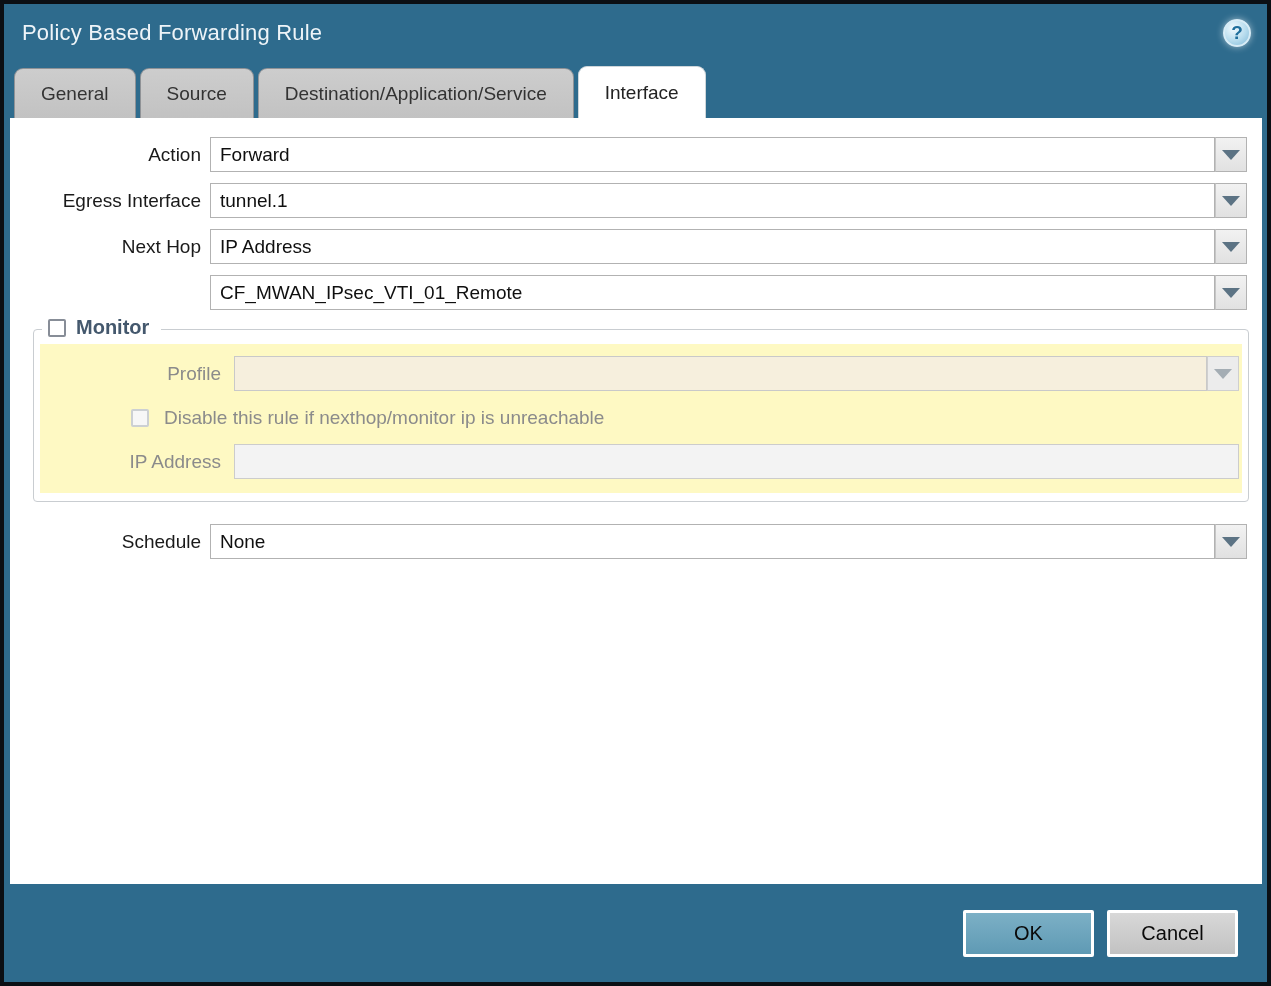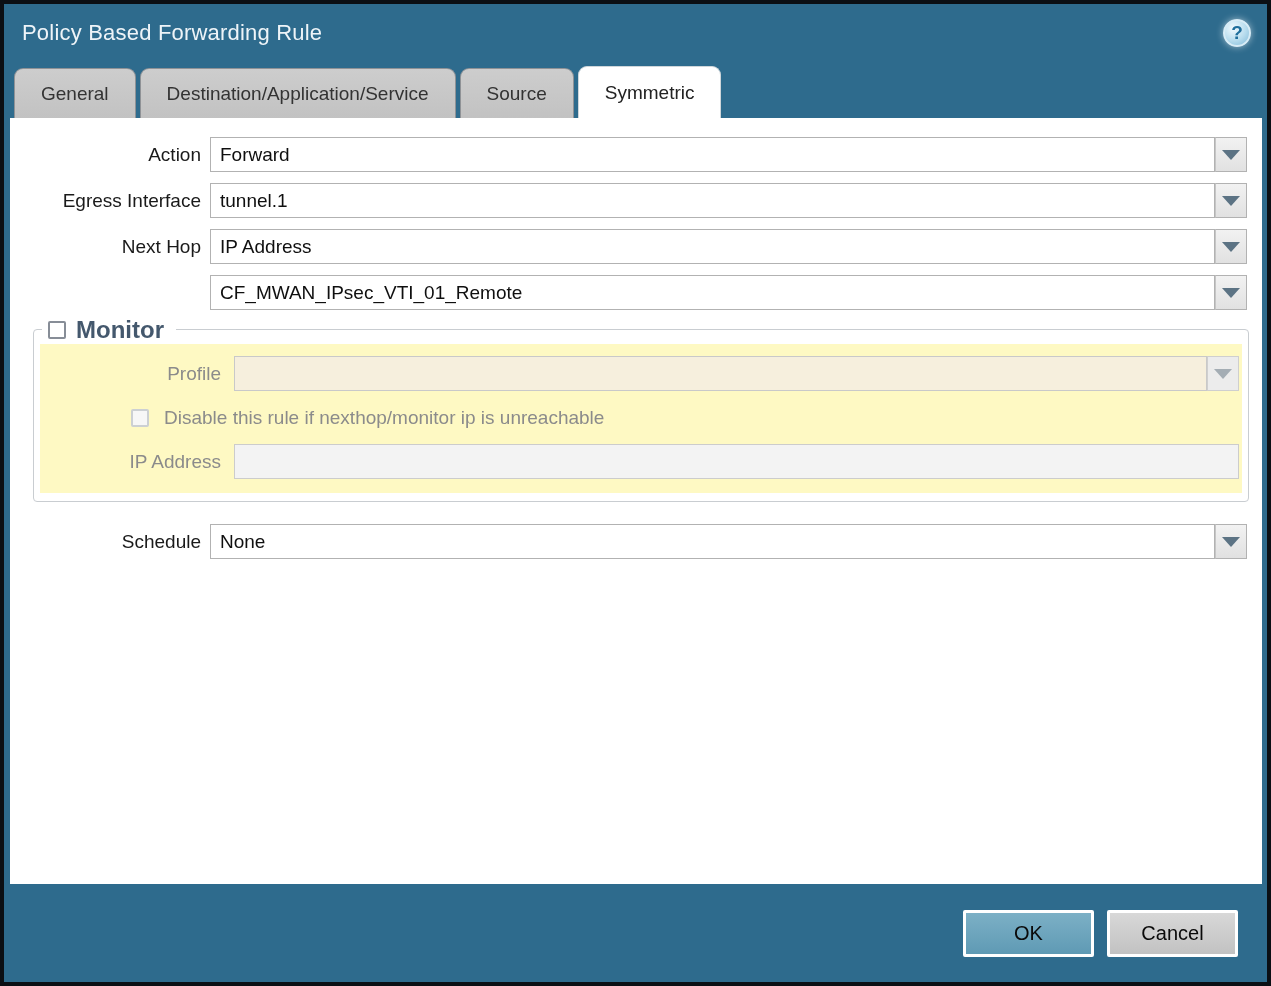--- a/index.html
+++ b/index.html
@@ -39,21 +39,21 @@
   .dd-arrow { width:0; height:0; border-left:9px solid transparent; border-right:9px solid transparent;
               border-top:10px solid #5c7384; }
   .ddbtn.disabled { background:#ececec; border-color:#cfcfcf; cursor:default; }
   .ddbtn.disabled .dd-arrow { border-top-color:#a4adb4; }
 
   
   .fieldset { border:1px solid #c9cdd1; border-radius:4px; margin:19px 13px 0 23px;
               position:relative; padding:14px 6px 8px 6px; }
   .legend { position:absolute; top:-14px; left:8px; background:#fff; padding:0 12px 0 6px;
             display:flex; align-items:center; gap:10px; }
-  .legend-text { font-weight:bold; font-size:24px; color:#44586d; }
+  .legend-text { font-weight:bold; font-size:20px; color:#44586d; }
   .cb { width:18px; height:18px; background:#fff; border:2px solid #878d97; border-radius:2px; cursor:pointer; }
   .cb.disabled { border-color:#ccd0d3; background:#f7f7f7; cursor:default; }
 
   .monitor-panel { background:#fef9c3; padding:12px 0 14px 0; }
   .mrow { display:flex; align-items:center; margin-right:3px; }
   .mlabel { width:194px; flex:none; text-align:right; padding-right:13px; font-size:19px; color:#8b8b8b; }
   .fieldtext.cream { background:#f6efdd; border-color:#c9c9c9; }
   .fieldtext.disabled { background:#f3f3f3; border-color:#cccccc; }
   .mcheckrow { margin:16px 0 15px 91px; display:flex; align-items:center; gap:15px;
                font-size:19px; color:#8b8b8b; }
@@ -89,23 +89,23 @@
 
 <div class="dialog">
 
   <div class="titlebar">
     <span class="title">Policy Based Forwarding Rule</span>
     <span class="help-icon">?</span>
   </div>
 
   <div class="tabs">
     <div class="tab">General</div>
+    <div class="tab">Source</div>
     <div class="tab">Destination/Application/Service</div>
-    <div class="tab">Source</div>
-    <div class="tab active">Symmetric</div>
+    <div class="tab active">Interface</div>
   </div>
 
   <div class="content">
 
     <div class="row">
       <div class="rlabel">Action</div>
       <div class="fieldwrap">
         <div class="fieldtext">Forward</div>
         <div class="ddbtn">
           <span class="dd-arrow"></span>

